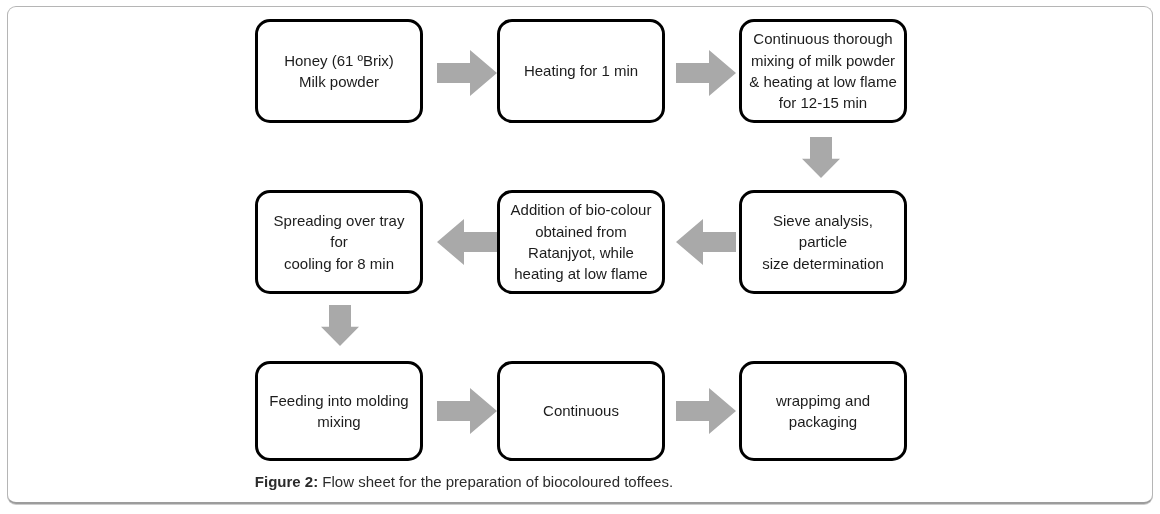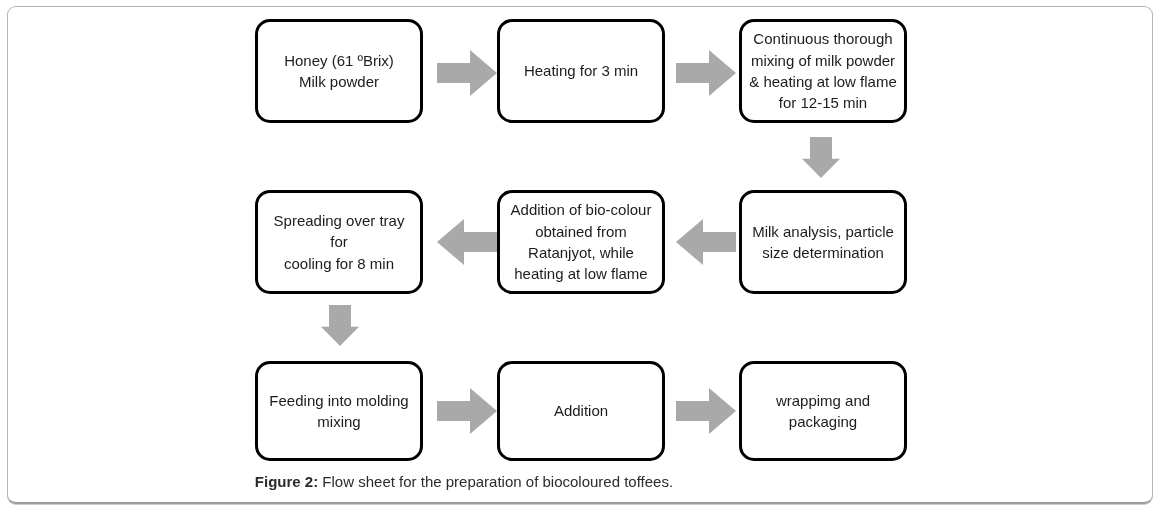--- a/index.html
+++ b/index.html
@@ -51,43 +51,43 @@
   .caption .cap-label{font-weight:bold;}
 </style>
 </head>
 <body>
 
 <div class="frame"></div>
 
 <div class="fbox c1 r1 h104">Honey (61 ºBrix)
 Milk powder</div>
 <div class="arr right" style="left:437px;top:50px;"></div>
-<div class="fbox c2 r1 h104">Heating for 3 min</div>
+<div class="fbox c2 r1 h104">Heating for 1 min</div>
 <div class="arr right" style="left:676px;top:50px;"></div>
 <div class="fbox c3 r1 h104">Continuous thorough
 mixing of milk powder
 &amp; heating at low flame
 for 12-15 min</div>
 
 <div class="arr down" style="left:802px;top:137px;"></div>
 
-<div class="fbox c3 r2 h104">Milk analysis, particle
+<div class="fbox c3 r2 h104">Sieve analysis, particle
 size determination</div>
 <div class="arr left" style="left:676px;top:219px;"></div>
 <div class="fbox c2 r2 h104">Addition of bio-colour
 obtained from
 Ratanjyot, while
 heating at low flame</div>
 <div class="arr left" style="left:437px;top:219px;"></div>
 <div class="fbox c1 r2 h104">Spreading over tray for
 cooling for 8 min</div>
 
 <div class="arr down" style="left:321px;top:305px;"></div>
 
 <div class="fbox c1 r3 h100">Feeding into molding
 mixing</div>
 <div class="arr right" style="left:437px;top:388px;"></div>
-<div class="fbox c2 r3 h100">Addition</div>
+<div class="fbox c2 r3 h100">Continuous</div>
 <div class="arr right" style="left:676px;top:388px;"></div>
 <div class="fbox c3 r3 h100">wrappimg and
 packaging</div>
 
 <div class="caption"><span class="cap-label">Figure 2:</span><span> Flow sheet for the preparation of biocoloured toffees.</span></div>
 
 </body></html>

